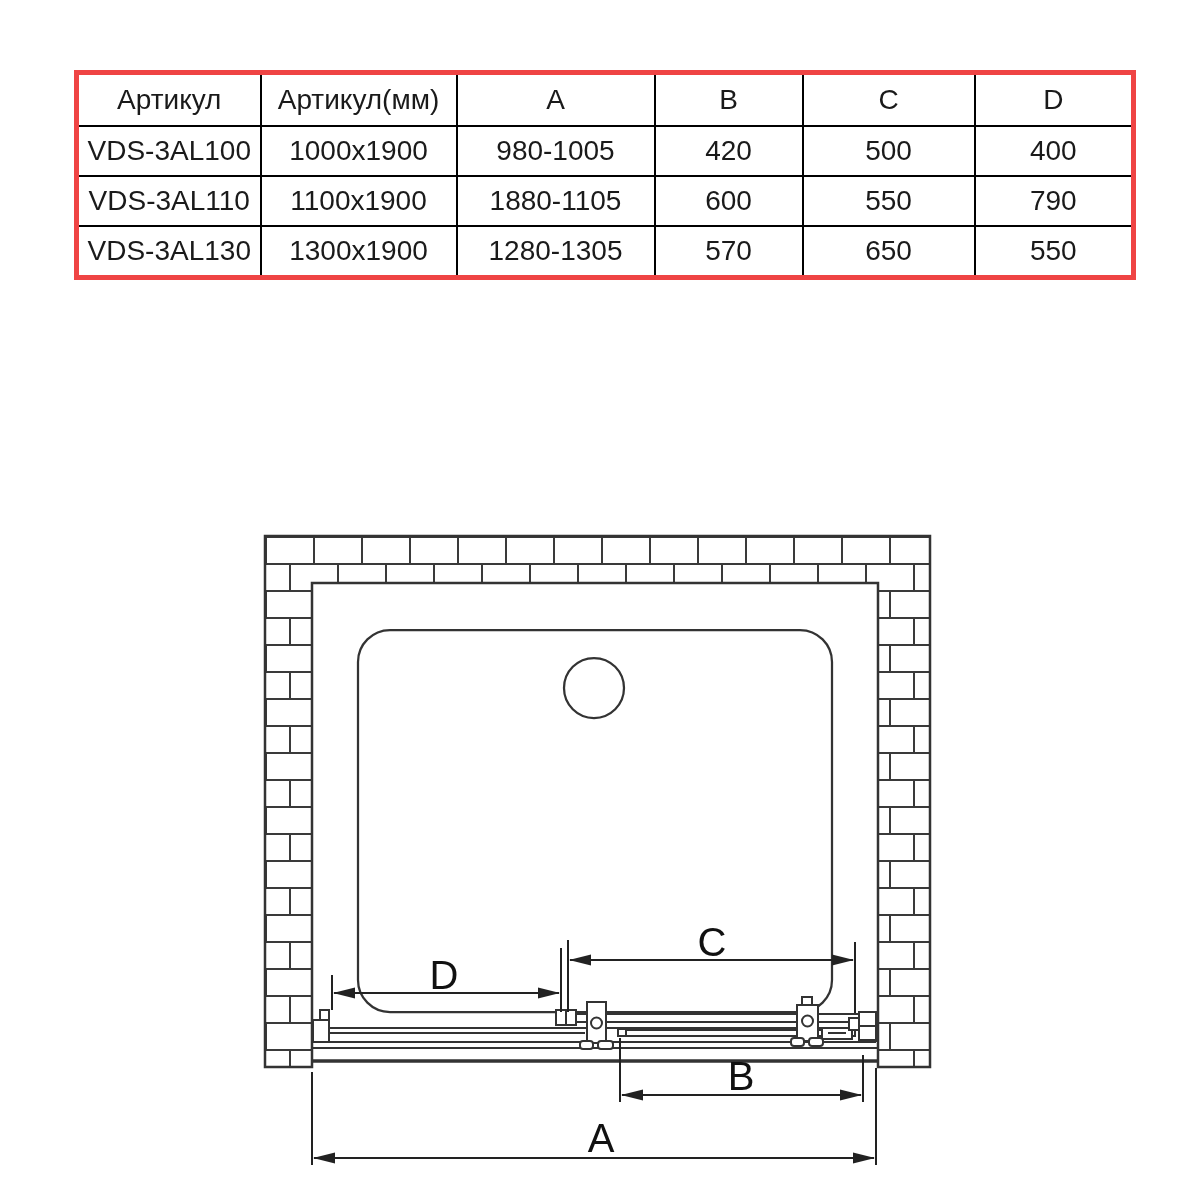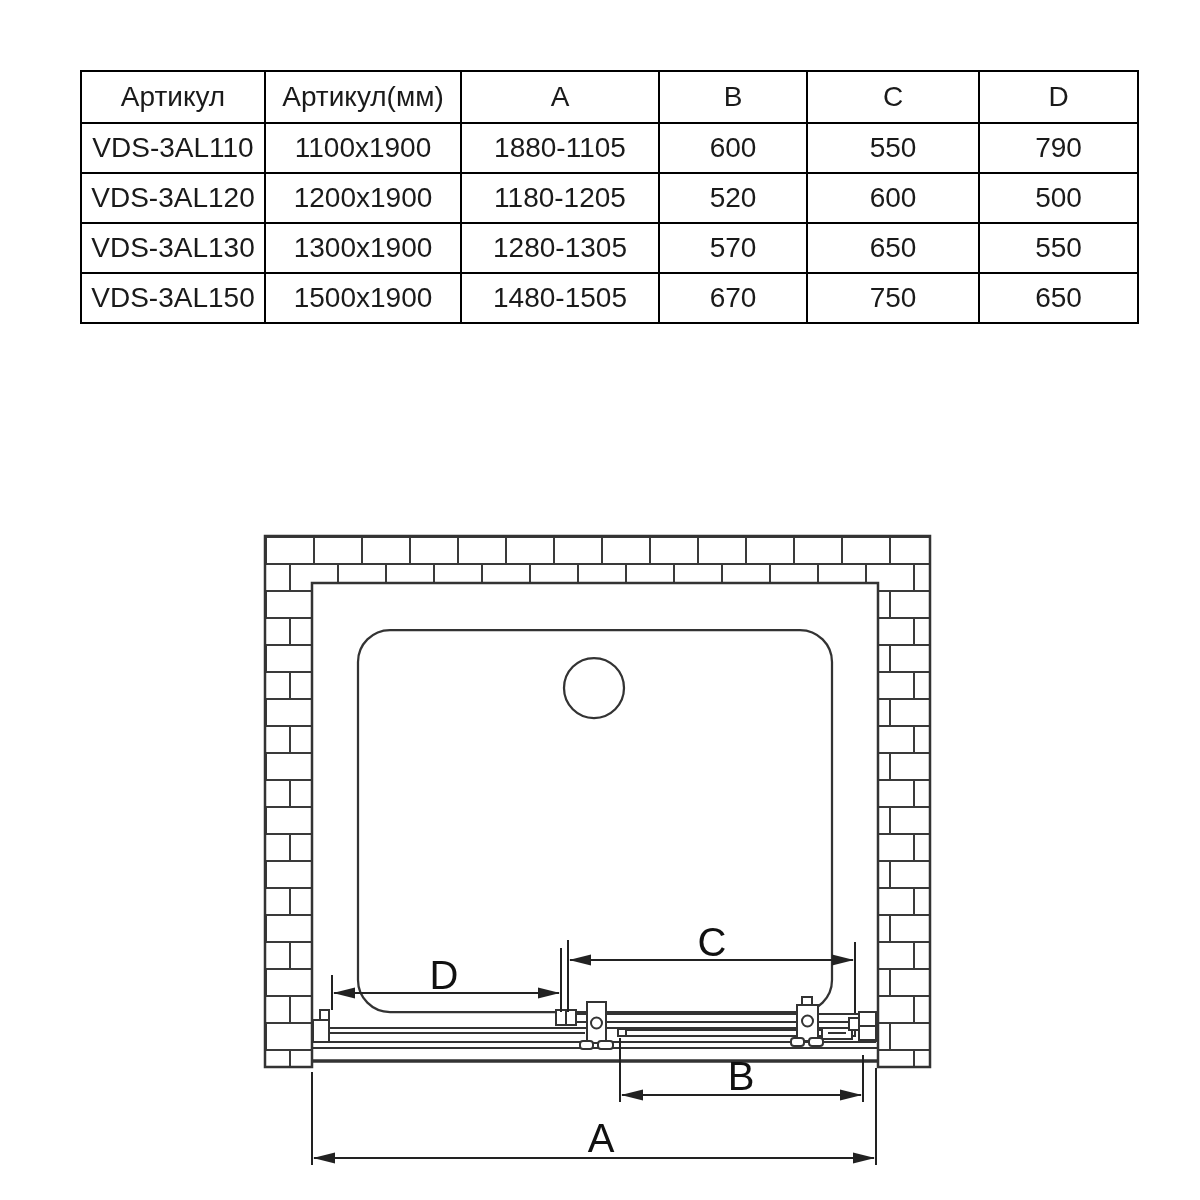--- a/index.html
+++ b/index.html
@@ -1,23 +1,23 @@
 <!DOCTYPE html>
 <html><head>
 <meta charset="utf-8">
 <style>
   html,body{margin:0;padding:0;}
   body{
     width:1200px;height:1200px;position:relative;background:#ffffff;
     font-family:"Liberation Sans", sans-serif;color:#111;overflow:hidden;
   }
   .spec-table{
-    position:absolute;left:80px;top:70px;
+    position:absolute;left:74px;top:70px;
     border-collapse:collapse;table-layout:fixed;
-    border:2px solid #ef4444;
+    border:5px solid #ef4444;
   }
   .spec-table th,.spec-table td{
     border:2px solid #000;
     text-align:center;vertical-align:middle;
     font-size:28px;font-weight:400;color:#1a1a1a;
     padding:0;white-space:nowrap;overflow:hidden;
   }
   .spec-table th{height:50px;font-weight:400;}
   .spec-table td{height:48px;}
   .diagram-wrap{position:absolute;left:0;top:500px;width:1200px;height:700px;}
@@ -40,50 +40,42 @@
       <th>Артикул</th>
       <th>Артикул(мм)</th>
       <th>A</th>
       <th>B</th>
       <th>C</th>
       <th>D</th>
     </tr>
   </thead>
   <tbody>
     <tr>
+      <td>VDS-3AL100</td>
+      <td>1000x1900</td>
+      <td>980-1005</td>
+      <td>420</td>
+      <td>500</td>
+      <td>400</td>
+    </tr>
+    <tr>
       <td>VDS-3AL110</td>
       <td>1100x1900</td>
       <td>1880-1105</td>
       <td>600</td>
       <td>550</td>
       <td>790</td>
     </tr>
     <tr>
-      <td>VDS-3AL120</td>
-      <td>1200x1900</td>
-      <td>1180-1205</td>
-      <td>520</td>
-      <td>600</td>
-      <td>500</td>
-    </tr>
-    <tr>
       <td>VDS-3AL130</td>
       <td>1300x1900</td>
       <td>1280-1305</td>
       <td>570</td>
       <td>650</td>
       <td>550</td>
-    </tr>
-    <tr>
-      <td>VDS-3AL150</td>
-      <td>1500x1900</td>
-      <td>1480-1505</td>
-      <td>670</td>
-      <td>750</td>
-      <td>650</td>
     </tr>
   </tbody>
 </table>
 
 <div class="diagram-wrap">
 <svg width="1200" height="700" viewBox="0 500 1200 700" xmlns="http://www.w3.org/2000/svg">
   <defs>
     <pattern id="brick" patternUnits="userSpaceOnUse" x="265" y="536" width="48" height="54">
       <rect width="48" height="54" fill="#ffffff"></rect>
       <path d="M0,1 H48 M0,28 H48 M1,0 V28 M25,28 V54" stroke="#3a3a3a" stroke-width="2" fill="none"></path>

